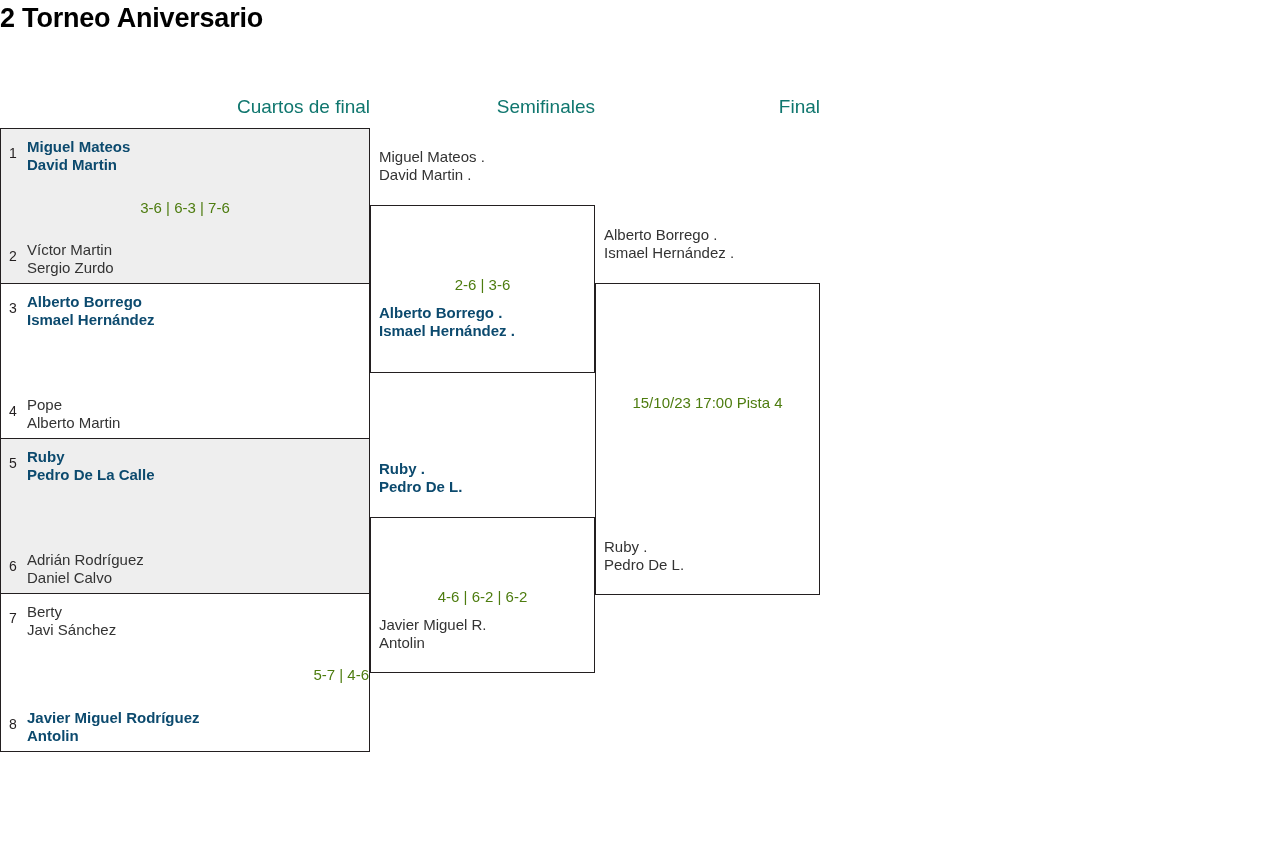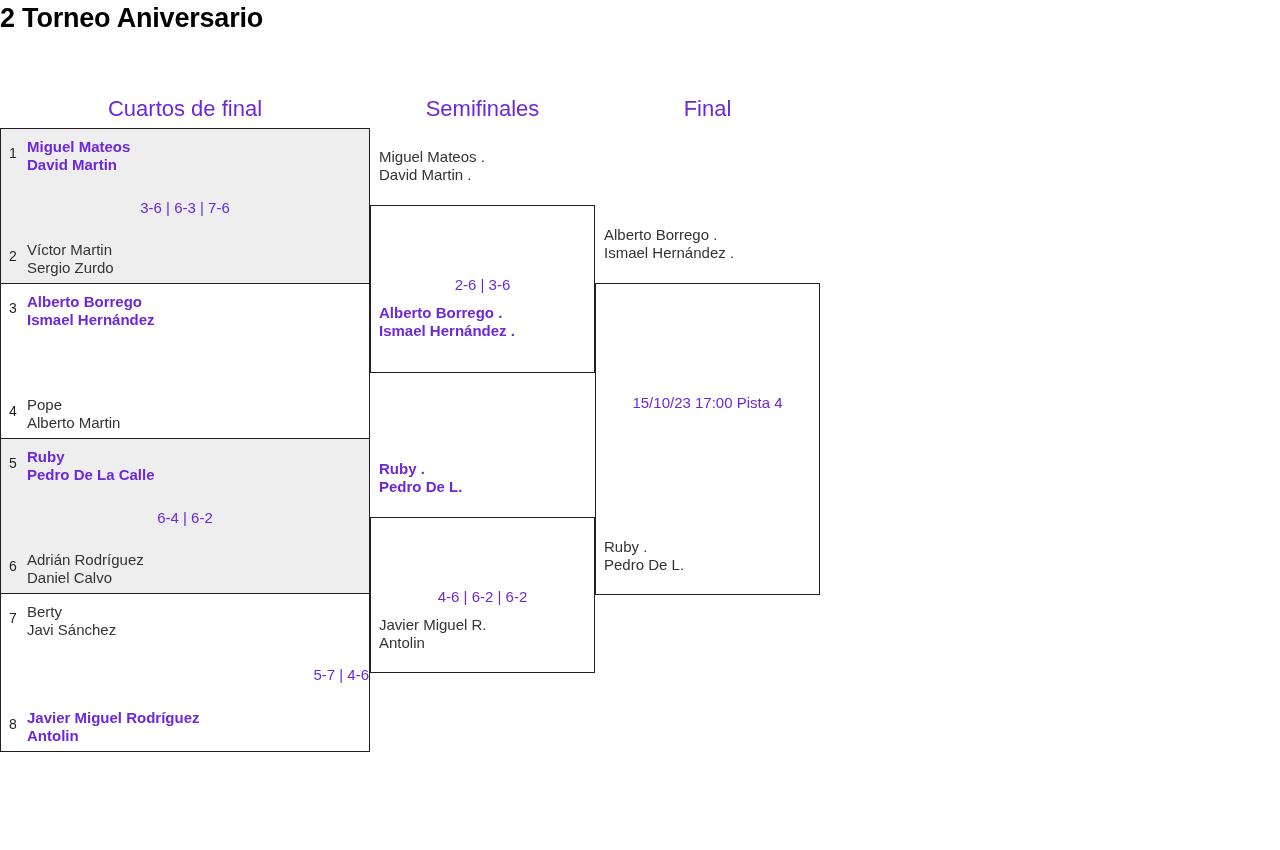--- a/index.html
+++ b/index.html
@@ -55,23 +55,23 @@
     font-size: 60px;
     font-weight: bold;
     letter-spacing: -2px;
     color: #7ab51d;
     line-height: 70px;
   }
 
   
   .round-head {
     position: absolute;
-    font-size: 22px;
-    color: #6d28d9;
-    text-align: center;
+    font-size: 19px;
+    color: #0f766e;
+    text-align: right;
     white-space: nowrap;
   }
   .round-qf { left: 0px;   top: 96px; width: 370px; }
   .round-sf { left: 370px; top: 96px; width: 225px; }
   .round-fi { left: 595px; top: 96px; width: 225px; }
 
   
   .bracket {
     position: absolute;
     left: 0; top: 0;
@@ -144,30 +144,30 @@
   .qf .team-bottom { top: 112px; }
   .qf4 .team-bottom { top: 115px; }
 
   .sf .team, .fi .team { left: 8px; }
   .sf .team-top    { top: -58px; }
   .sf .team-bottom { top: 98px; }
   .fi .team-top    { top: -58px; }
   .fi .team-bottom { top: 254px; }
 
   .team .line { display: block; }
-  .winner { font-weight: bold; color: #6d28d9; }
+  .winner { font-weight: bold; color: #0c4a6e; }
 
   
   .score {
     position: absolute;
     left: 0;
     width: 100%;
     text-align: center;
     font-size: 15px;
-    color: #6d28d9;
+    color: #4d7c0f;
     white-space: nowrap;
   }
   .qf .score { top: 70px; }
   .qf4 .score { top: 72px; text-align: right; }
   .sf .score { top: 70px; }
   .fi .score { top: 110px; }
 </style>
 </head>
 <body>
 
@@ -212,21 +212,20 @@
       <span class="line">Alberto Martin</span>
     </div>
   </div>
 
   <div class="match qf qf3 shaded">
     <span class="seed seed-top">5</span>
     <div class="team team-top winner">
       <span class="line">Ruby</span>
       <span class="line">Pedro De La Calle</span>
     </div>
-    <div class="score">6-4 | 6-2</div>
     <span class="seed seed-bottom">6</span>
     <div class="team team-bottom">
       <span class="line">Adrián Rodríguez</span>
       <span class="line">Daniel Calvo</span>
     </div>
   </div>
 
   <div class="match qf qf4 plain">
     <span class="seed seed-top">7</span>
     <div class="team team-top">

